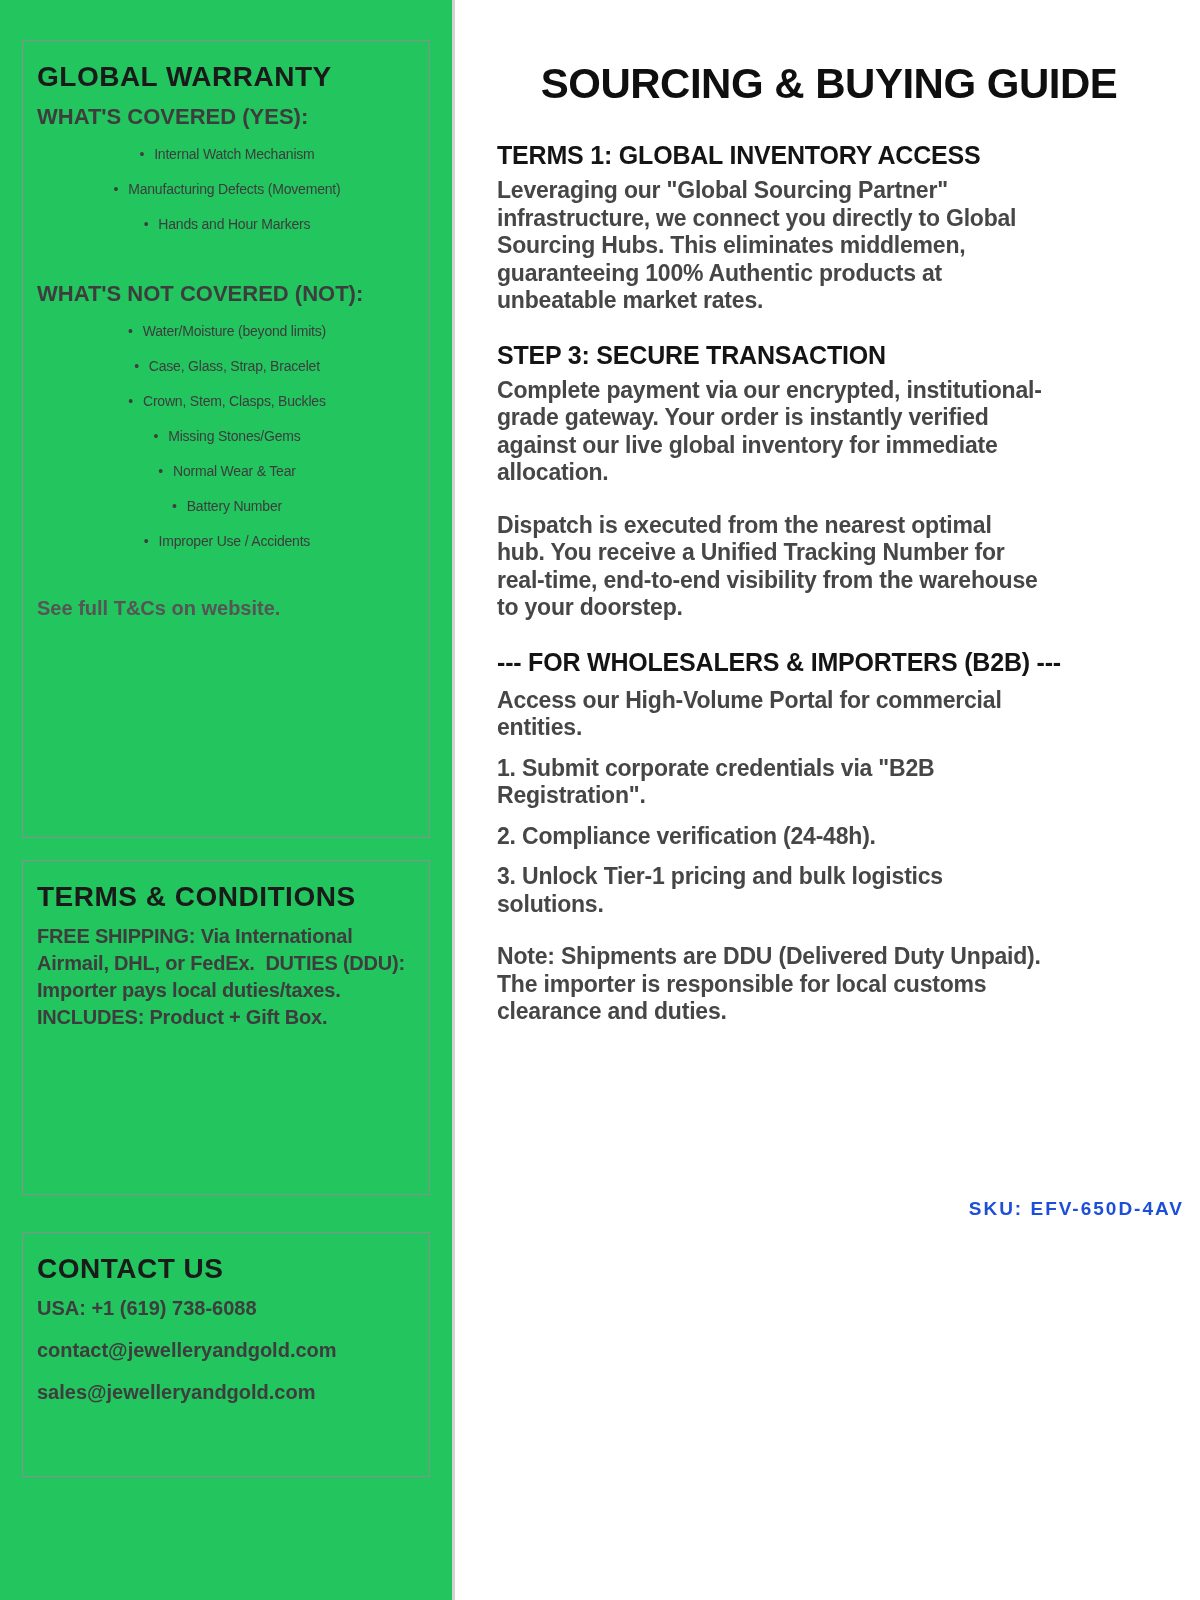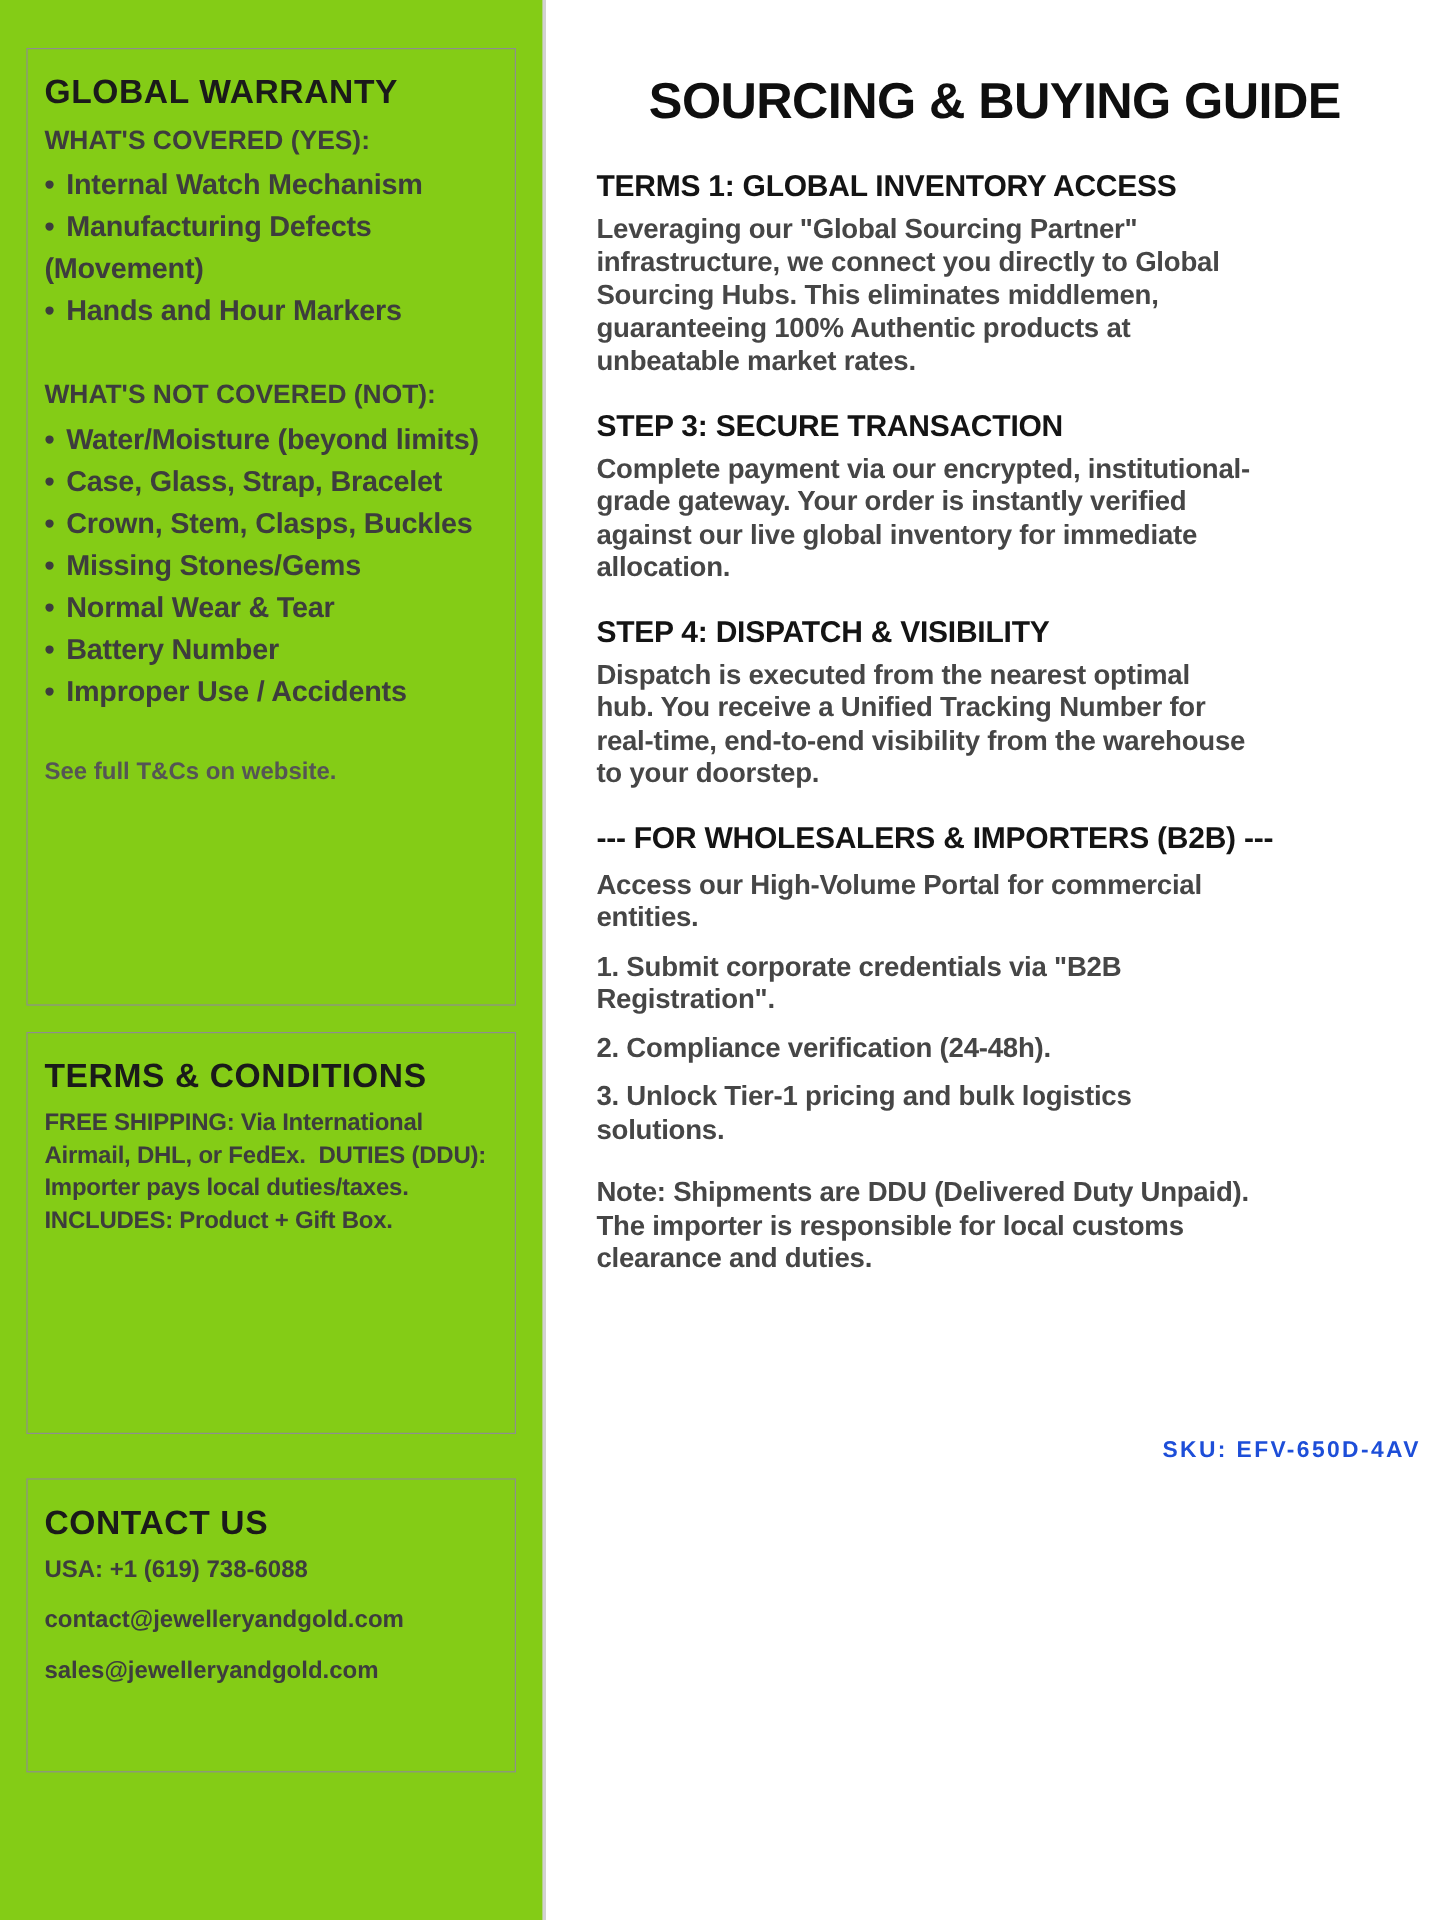--- a/index.html
+++ b/index.html
@@ -9,21 +9,21 @@
     background:#ffffff;
     font-family:"Liberation Sans", sans-serif;
     position:relative;
     overflow:hidden;
   }
 
   
   .sidebar {
     position:absolute; left:0; top:0;
     width:455px; height:1600px;
-    background:#84cc16;
+    background:#22c55e;
     border-right:3px solid #d2d2d2;
   }
   .panel {
     position:absolute;
     left:22px; width:408px;
     border:1.5px solid #8e8e8e;
     padding:16px 12px 0 14px;
   }
   .panel-warranty { top:40px;  height:798px; }
   .panel-terms    { top:860px; height:335px; }
@@ -36,23 +36,24 @@
     letter-spacing:0.5px;
   }
   .panel h4 {
     margin:8px 0 6px;
     font-size:22px; line-height:28px;
     font-weight:bold; color:#3d3d3d;
   }
   .panel h4.gap-above { margin-top:38px; }
   .panel ul { margin:6px 0 0; padding:0; list-style:none; }
   .panel li {
-    font-size:24px; line-height:35px;
-    font-weight:bold; color:#3d3d3d;
+    font-size:14px; line-height:35px;
+    font-weight:normal; color:#3d3d3d;
     letter-spacing:-0.2px;
+    text-align:center;
   }
   .panel li::before { content:"•"; margin-right:10px; color:#3d3d3d; }
   .footnote {
     margin:38px 0 0;
     font-size:20px; font-weight:bold; color:#555555;
   }
   .terms-body {
     margin:6px 0 0;
     font-size:20px; line-height:27px;
     font-weight:bold; color:#3d3d3d;
@@ -153,21 +154,20 @@
       <p class="body-text">Leveraging our "Global Sourcing Partner" infrastructure, we connect you directly to Global Sourcing Hubs. This eliminates middlemen, guaranteeing 100% Authentic products at unbeatable market rates.</p>
     </div>
 
 
     <div class="step">
       <h3>STEP 3: SECURE TRANSACTION</h3>
       <p class="body-text">Complete payment via our encrypted, institutional-grade gateway. Your order is instantly verified against our live global inventory for immediate allocation.</p>
     </div>
 
     <div class="step">
-      <h3>STEP 4: DISPATCH &amp; VISIBILITY</h3>
       <p class="body-text">Dispatch is executed from the nearest optimal hub. You receive a Unified Tracking Number for real-time, end-to-end visibility from the warehouse to your doorstep.</p>
     </div>
 
     <div class="b2b">
       <h3>--- FOR WHOLESALERS &amp; IMPORTERS (B2B) ---</h3>
       <p class="body-text">Access our High-Volume Portal for commercial entities.</p>
       <p class="body-text">1. Submit corporate credentials via "B2B Registration".</p>
       <p class="body-text">2. Compliance verification (24-48h).</p>
       <p class="body-text">3. Unlock Tier-1 pricing and bulk logistics solutions.</p>
       <p class="body-text note">Note: Shipments are DDU (Delivered Duty Unpaid). The importer is responsible for local customs clearance and duties.</p>

